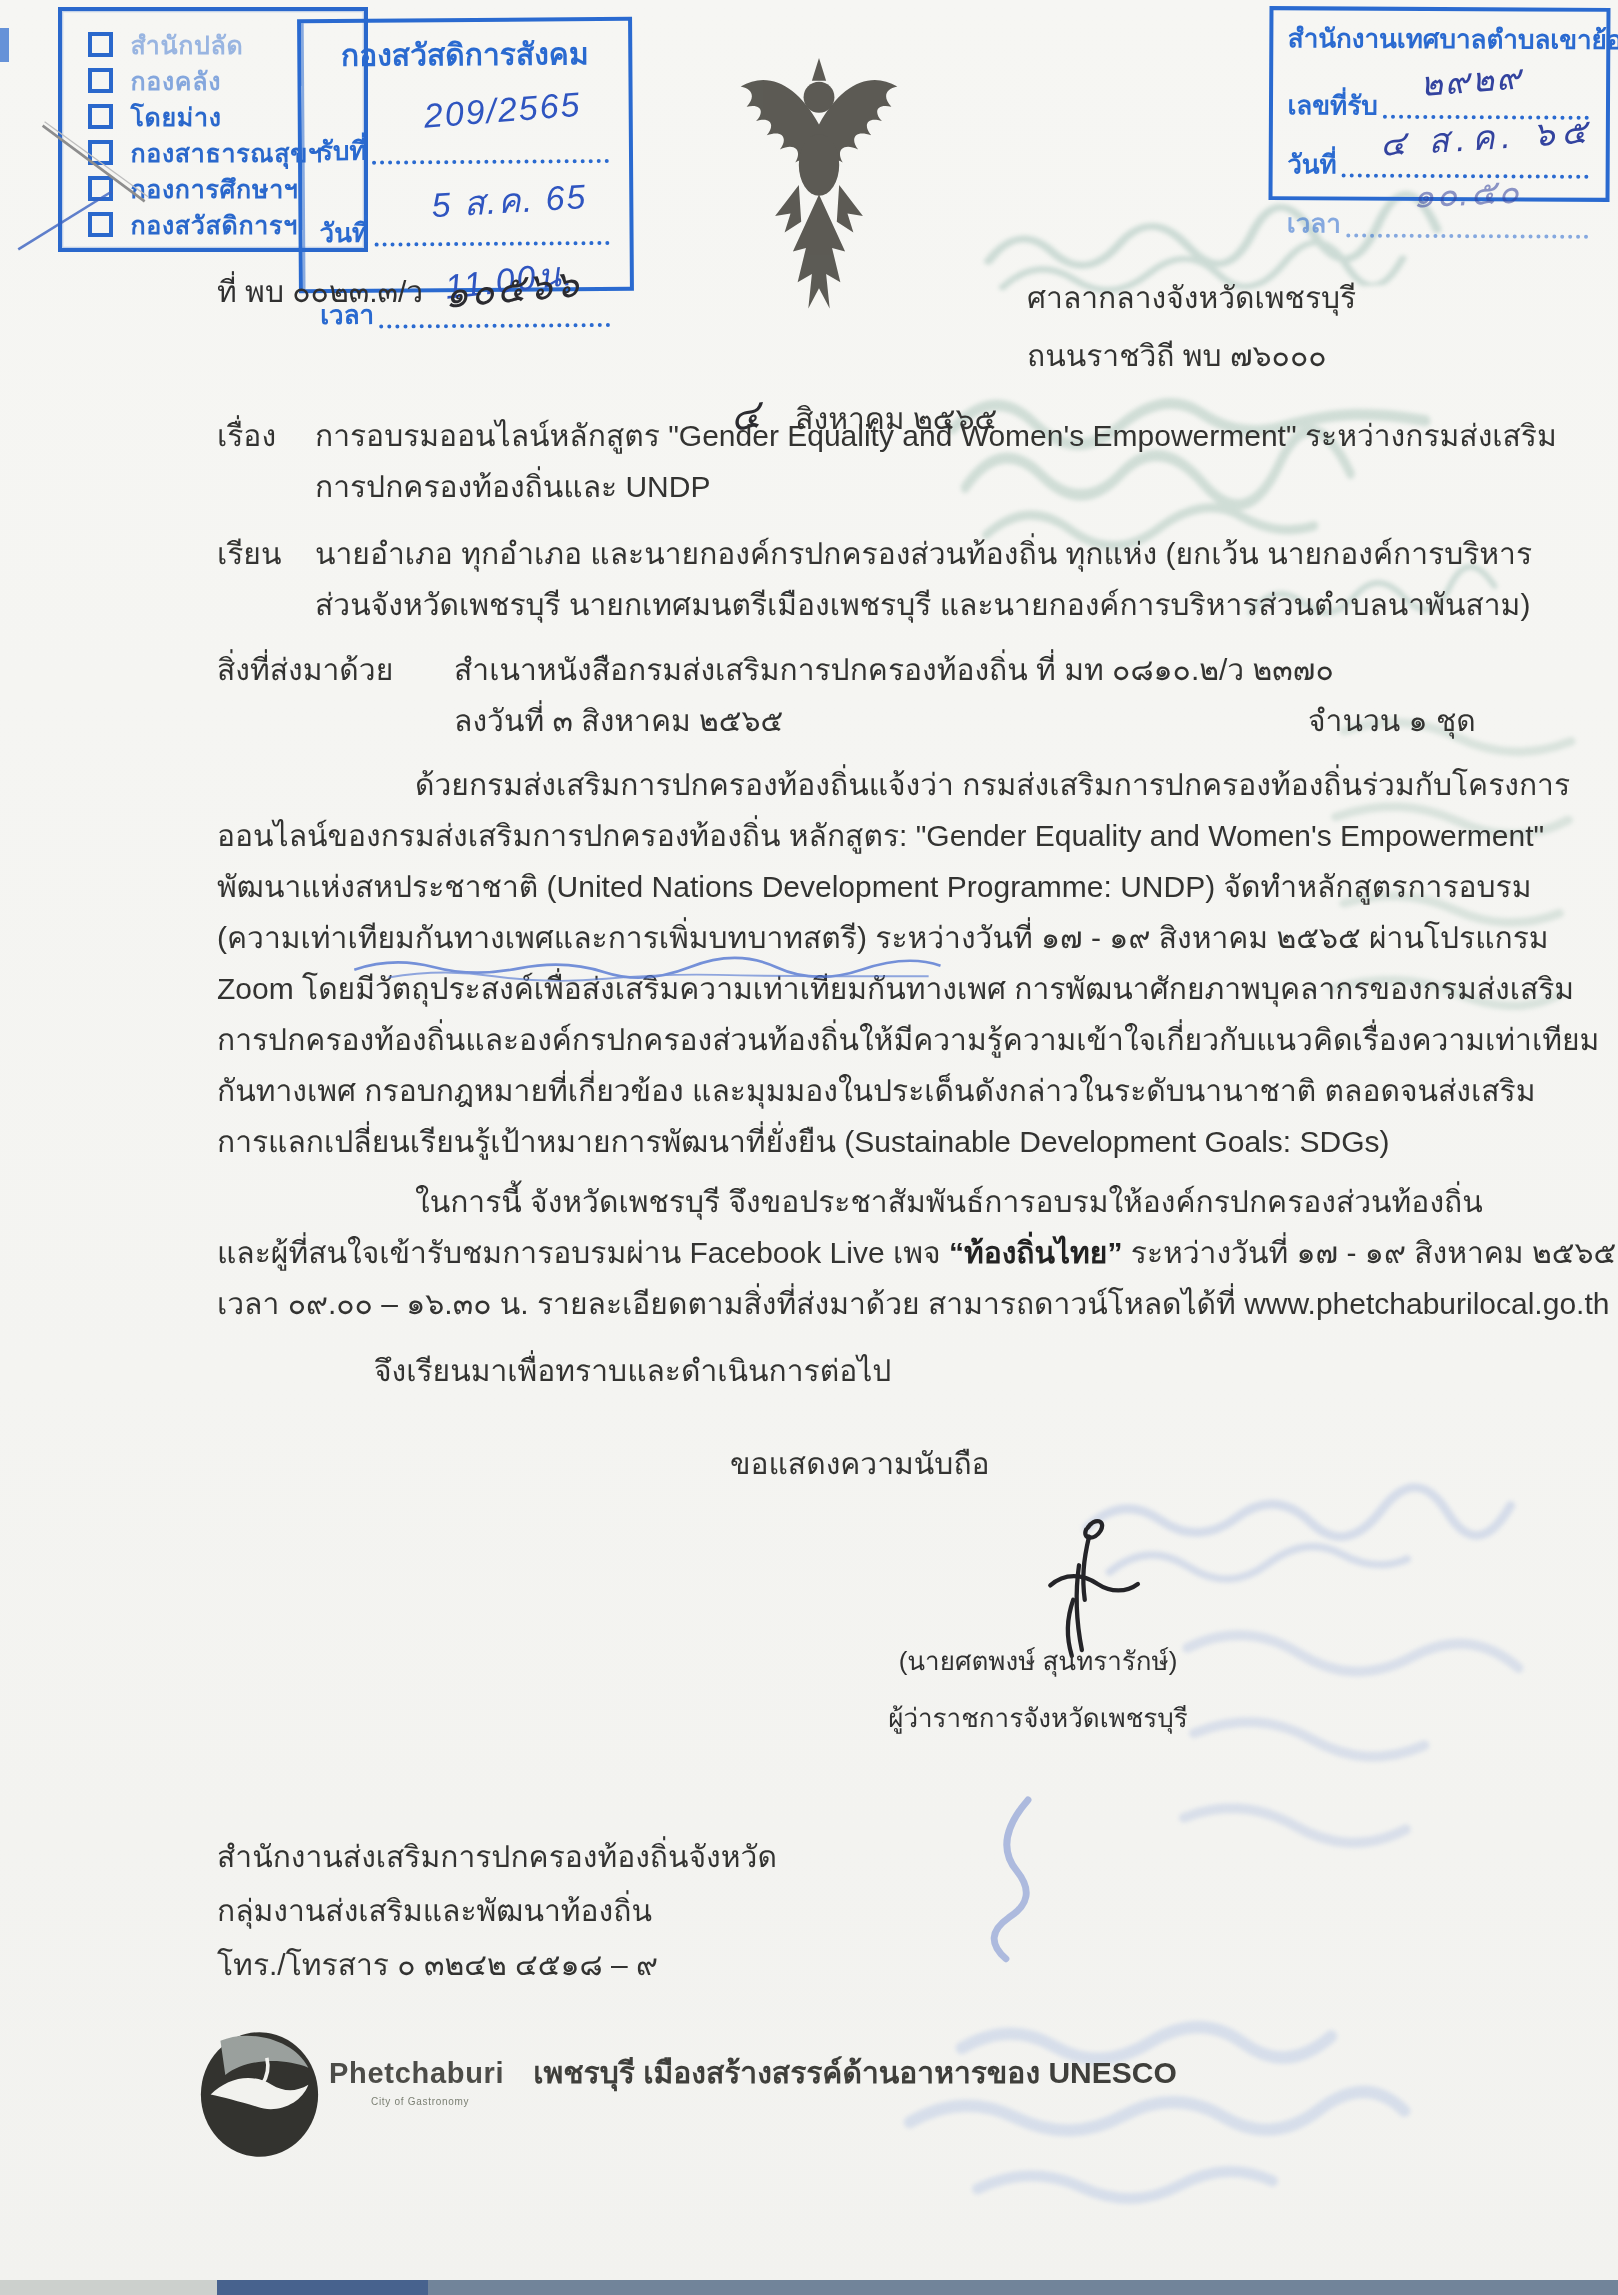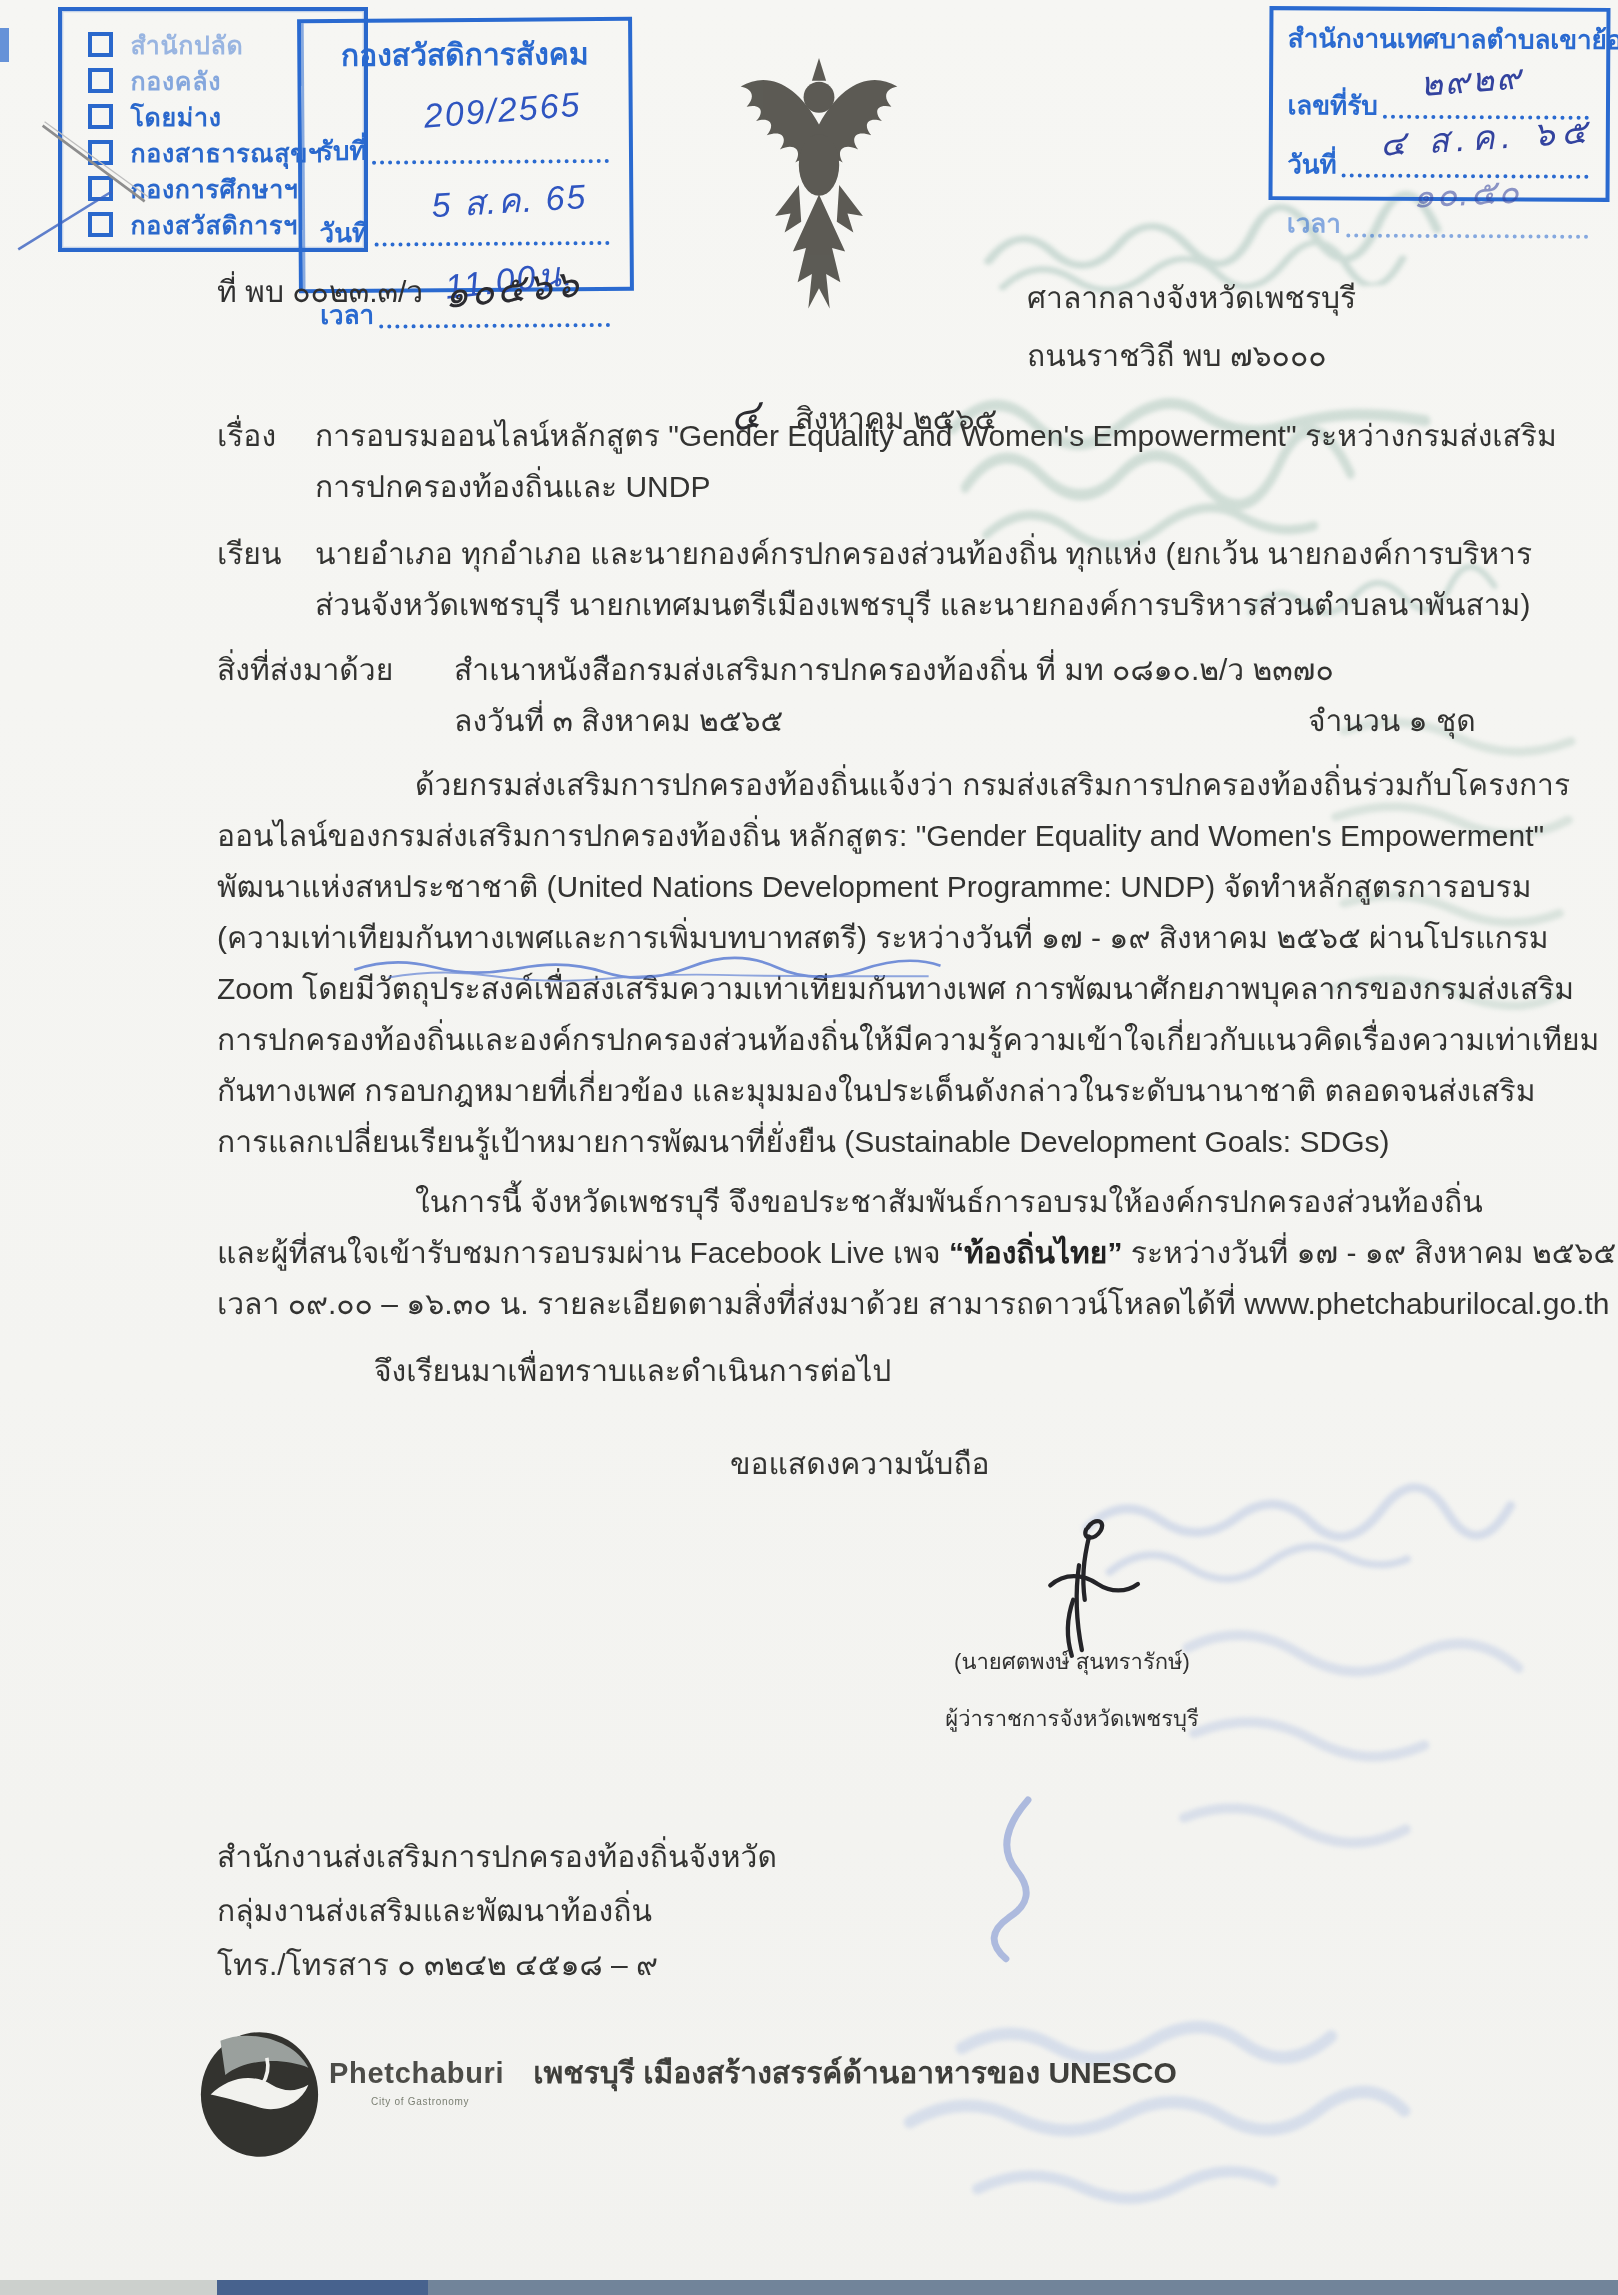--- a/index.html
+++ b/index.html
@@ -31,21 +31,21 @@
   .s-dots{flex:1;border-bottom:4.6px dotted #2a6ad0;margin:0 2.6px 6.6px 5.3px;height:0.7px;}
   .s-hand{position:absolute;font-size:34px;font-style:italic;letter-spacing:2px;white-space:nowrap;}
   .ink-social{color:#2f55c0;}
   .ink-khaoyoi{color:#33439f;}
   .hand-dark{font-style:italic;color:#2b2b30;letter-spacing:2.6px;}
   .faint{opacity:.55;}
   
   .refline{left:217px;top:258px;font-size:30px;}
   .para div{min-height:51px;}
   .indent{padding-left:198px;}
-  .sig-block{left:772px;top:1633px;width:600px;text-align:center;font-size:22px;line-height:57px;white-space:nowrap;}
+  .sig-block{left:738px;top:1633px;width:600px;text-align:center;font-size:26px;line-height:57px;white-space:nowrap;}
   
   .ghost{position:absolute;filter:blur(2px);}
   .ghost path{fill:none;stroke-linecap:round;}
   
   .logo-sub{font-size:10px;color:#7a7f72;letter-spacing:0.7px;}
   .scan-bar{position:absolute;left:0;bottom:0;width:1619px;height:15px;
     background:linear-gradient(90deg,#ccd0cd 0 217px,#47628e 217px 428px,#71849a 428px 100%);}
 </style>
 </head>
 <body>

